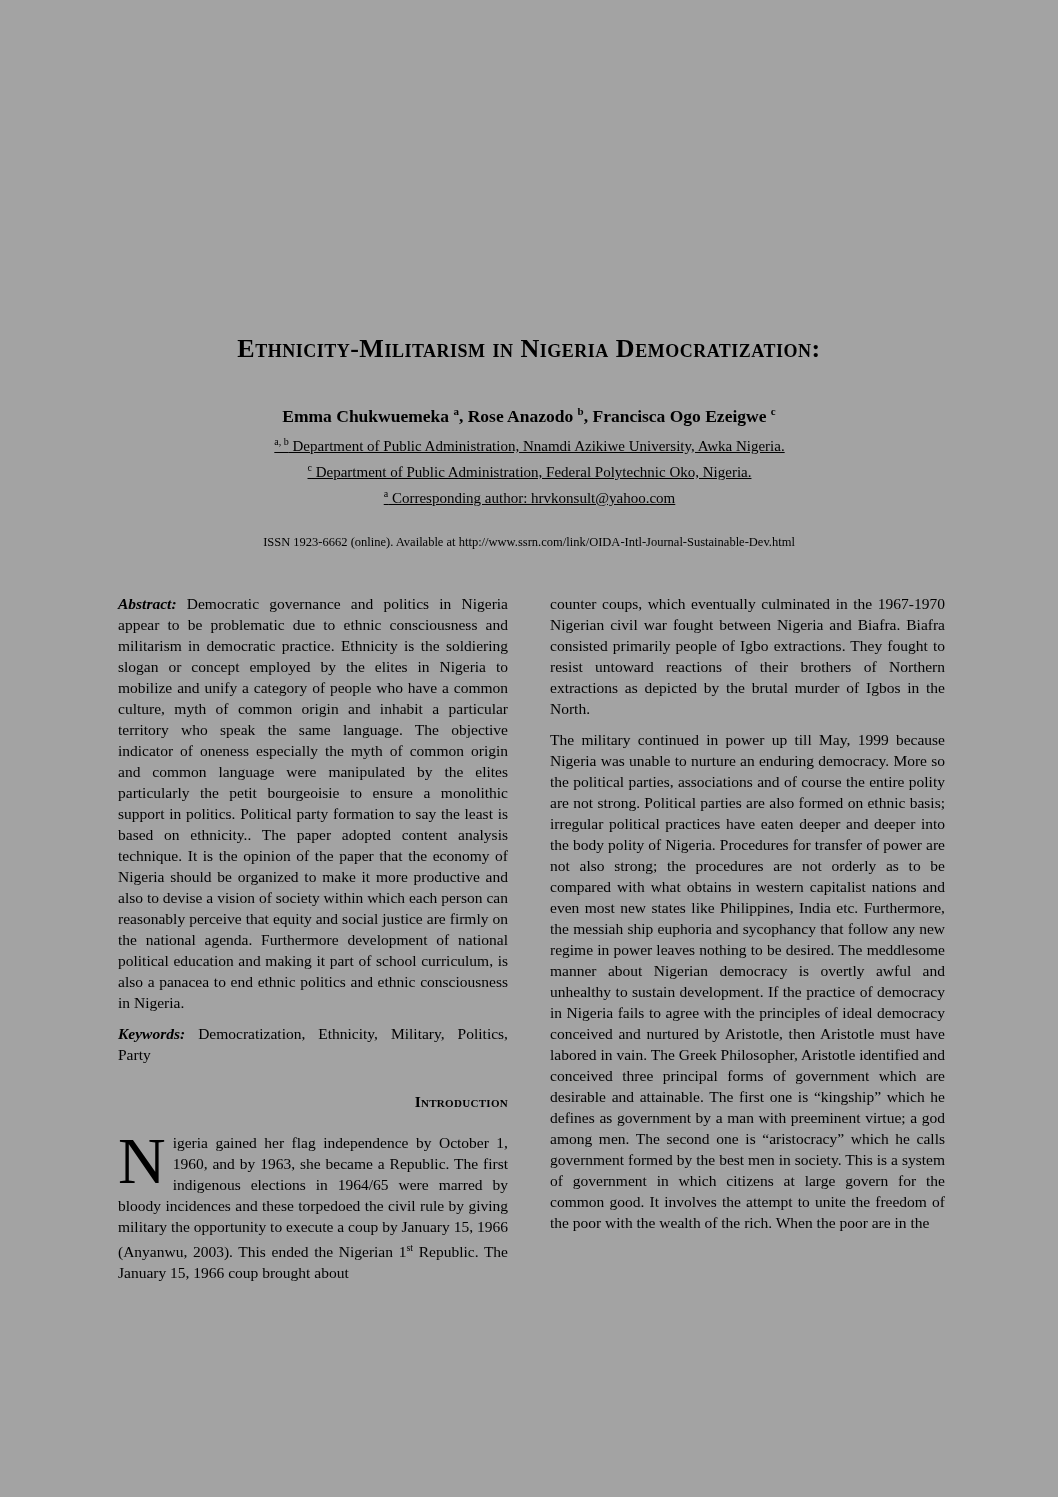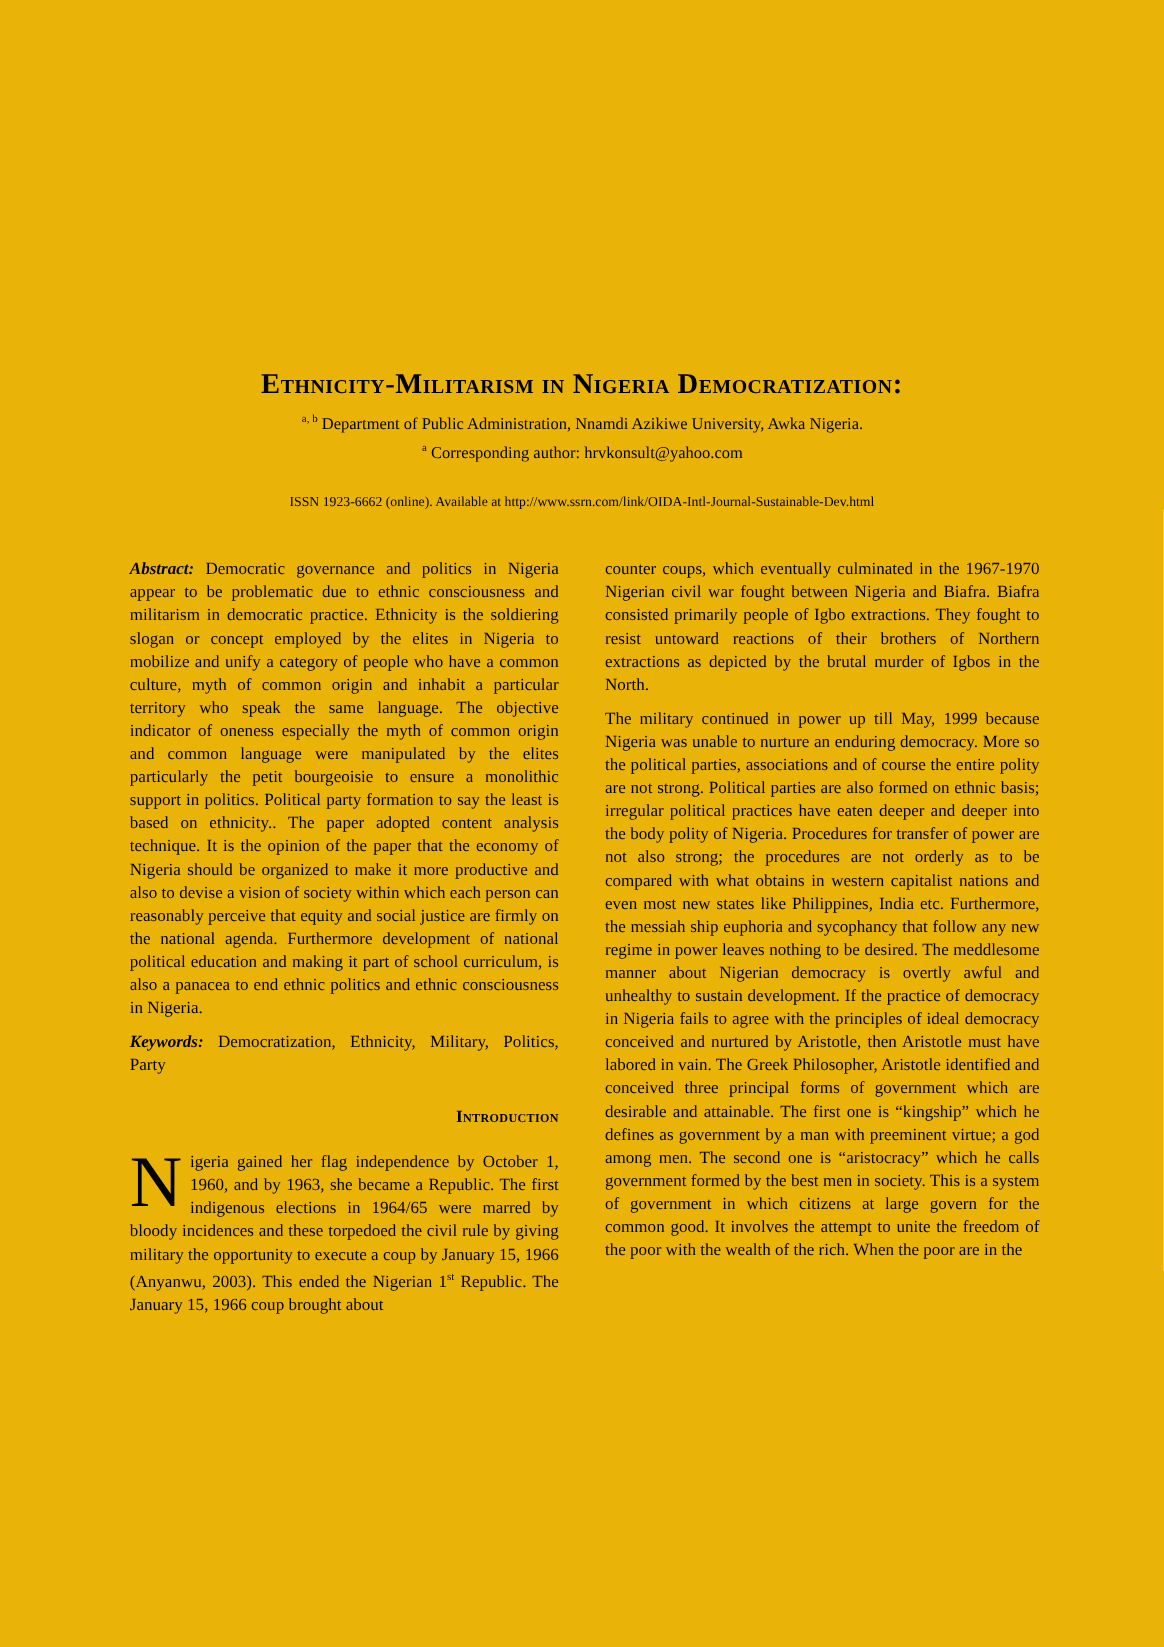--- a/index.html
+++ b/index.html
@@ -5,21 +5,21 @@
   html, body {
     margin: 0;
     padding: 0;
     background: #ffffff;
   }
   .page {
     position: relative;
     width: 1058px;
     height: 1497px;
     margin: 0 auto;
-    background: #eab308;
+    background: #a3a3a3;
     color: #000000;
     font-family: "Liberation Serif", serif;
     overflow: hidden;
   }
   .header {
     padding-top: 330px;
     text-align: center;
   }
   .paper-title {
     font-size: 26px;
@@ -35,20 +35,21 @@
     font-weight: bold;
   }
   .authors-line sup {
     font-size: 11px;
     font-weight: bold;
   }
   .affiliations {
     margin: 4px 0 0 1px;
     font-size: 15px;
     line-height: 21px;
+    text-decoration: underline;
   }
   .affiliations sup { font-size: 10px; }
   .affiliation { margin: 0; }
   .imprint {
     margin: 24px 0 0 0;
     font-size: 12.5px;
     line-height: 18px;
   }
   .imprint p { margin: 0; }
   .columns {
@@ -95,23 +96,25 @@
 </head>
 <body>
 
 <div class="page">
 
   <div class="header">
     <h1 class="paper-title">
       <span>Ethnicity-Militarism in Nigeria Democratization:</span><br>
     </h1>
 
+    <p class="authors-line"><span>Emma Chukwuemeka </span><sup>a</sup><span>,  Rose Anazodo </span><sup>b</sup><span>, Francisca Ogo Ezeigwe </span><sup>c</sup></p>
 
     <div class="affiliations">
       <p class="affiliation"><sup>a, b</sup><span> Department of Public Administration, Nnamdi Azikiwe University, Awka Nigeria.</span></p>
+      <p class="affiliation"><sup>c</sup><span> Department of Public Administration, Federal Polytechnic Oko, Nigeria.</span></p>
       <p class="affiliation"><sup>a</sup><span> Corresponding author: hrvkonsult@yahoo.com</span></p>
     </div>
 
     <div class="imprint">
       <p>ISSN 1923-6662 (online). Available at http://www.ssrn.com/link/OIDA-Intl-Journal-Sustainable-Dev.html</p>
     </div>
   </div>
 
   <div class="columns">
 

